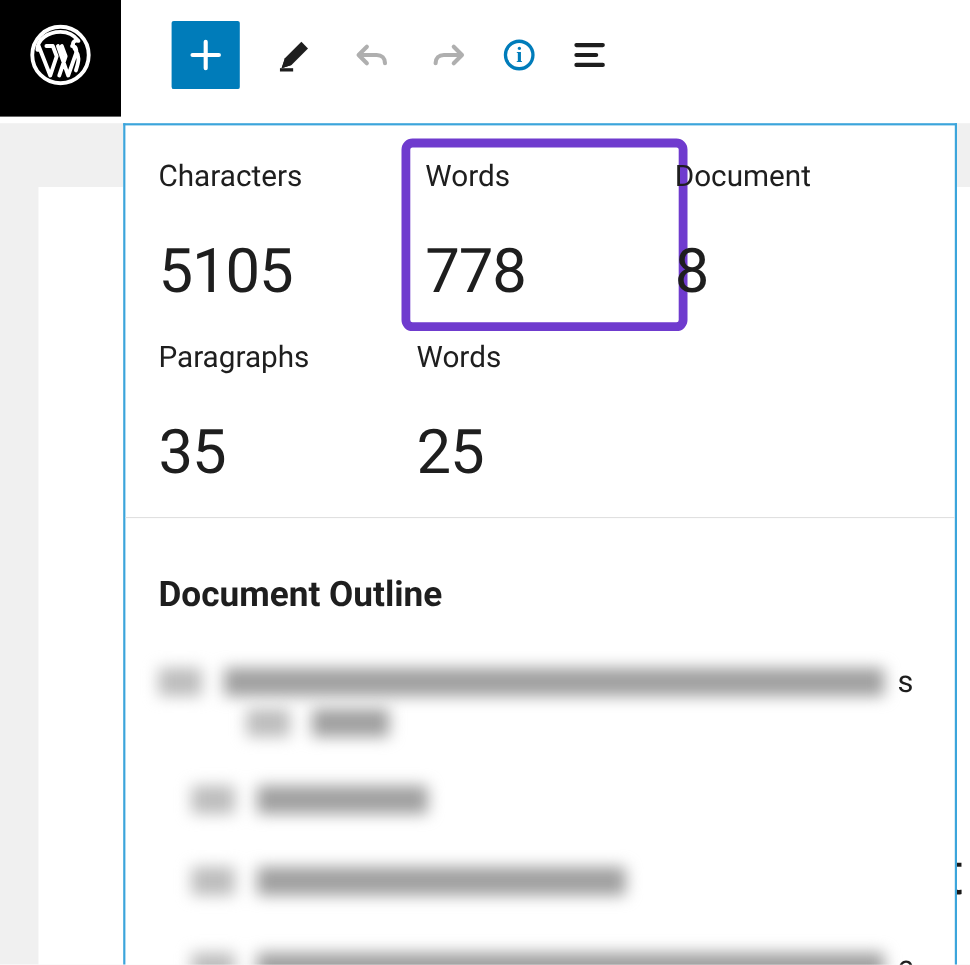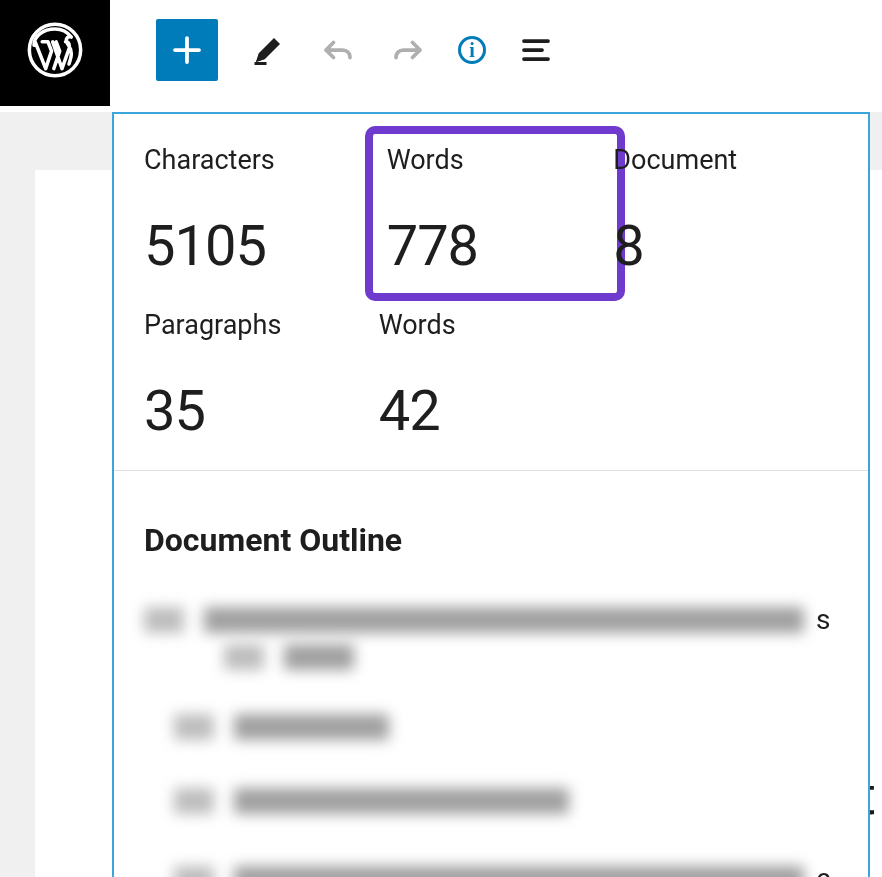--- a/index.html
+++ b/index.html
@@ -240,21 +240,21 @@
     <div class="stat">
       <div class="stat-label">Document</div>
       <div class="stat-value">8</div>
     </div>
     <div class="stat">
       <div class="stat-label">Paragraphs</div>
       <div class="stat-value">35</div>
     </div>
     <div class="stat">
       <div class="stat-label">Words</div>
-      <div class="stat-value">42</div>
+      <div class="stat-value">25</div>
     </div>
     <div></div>
   </div>
 
   <div class="outline-section">
     <div class="outline-heading">Document Outline</div>
 
     <div class="outline-list">
 
       <div class="outline-row">

